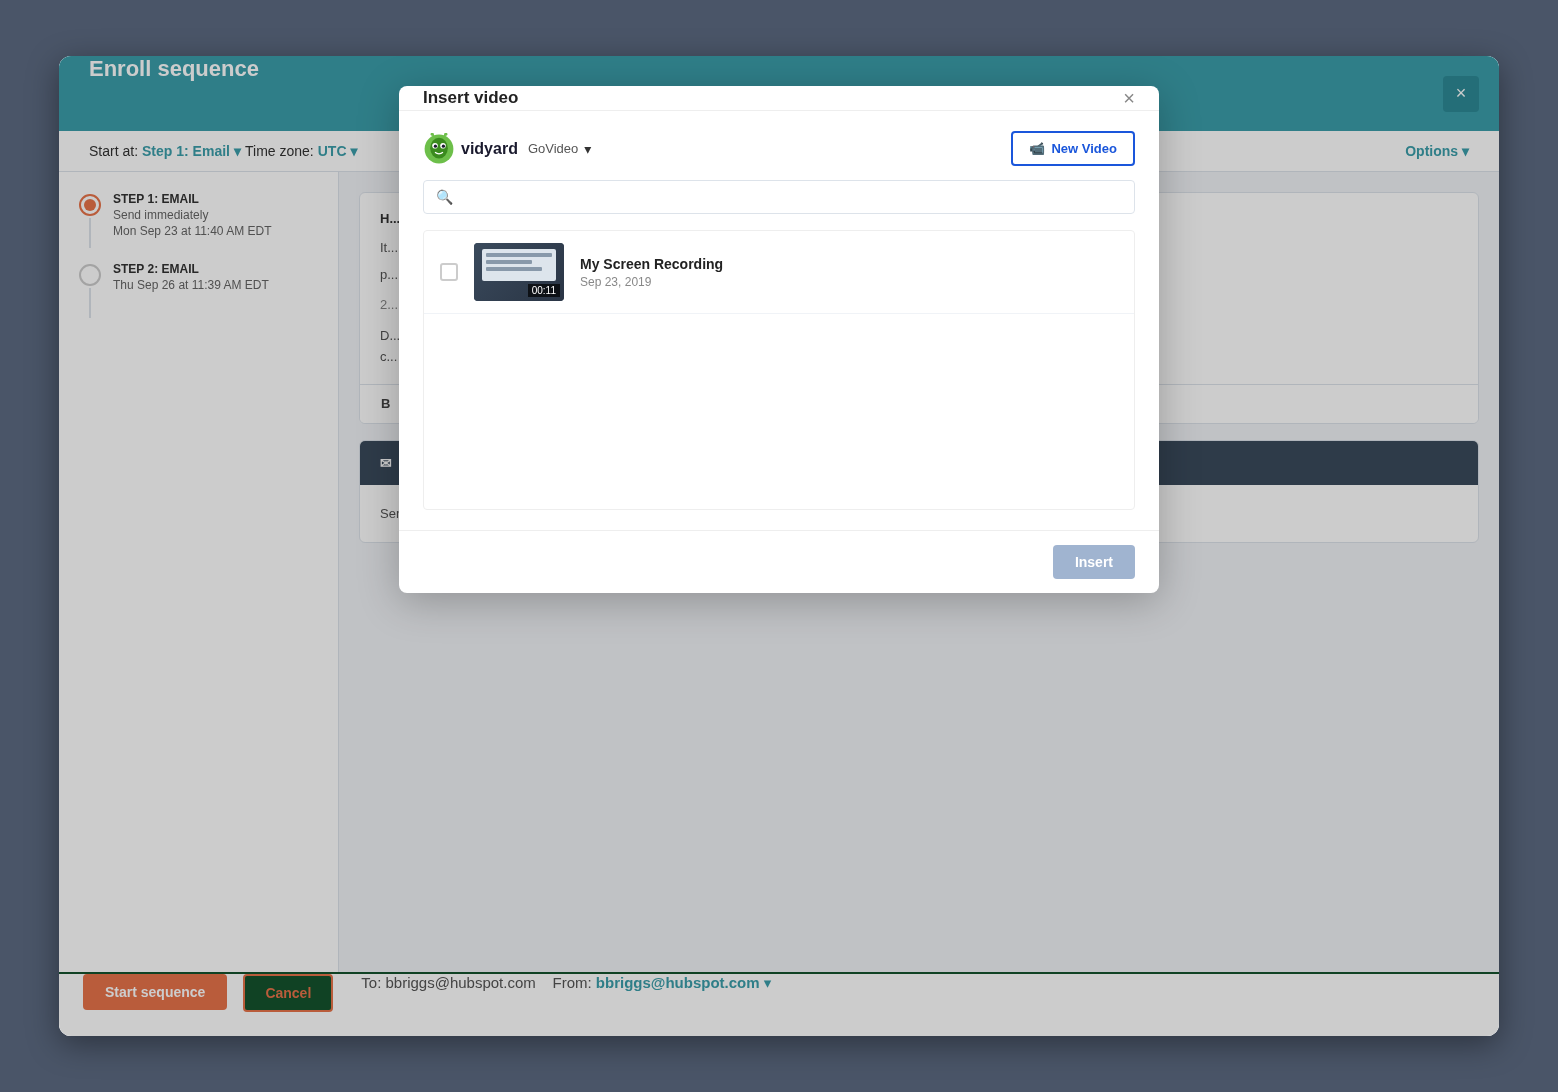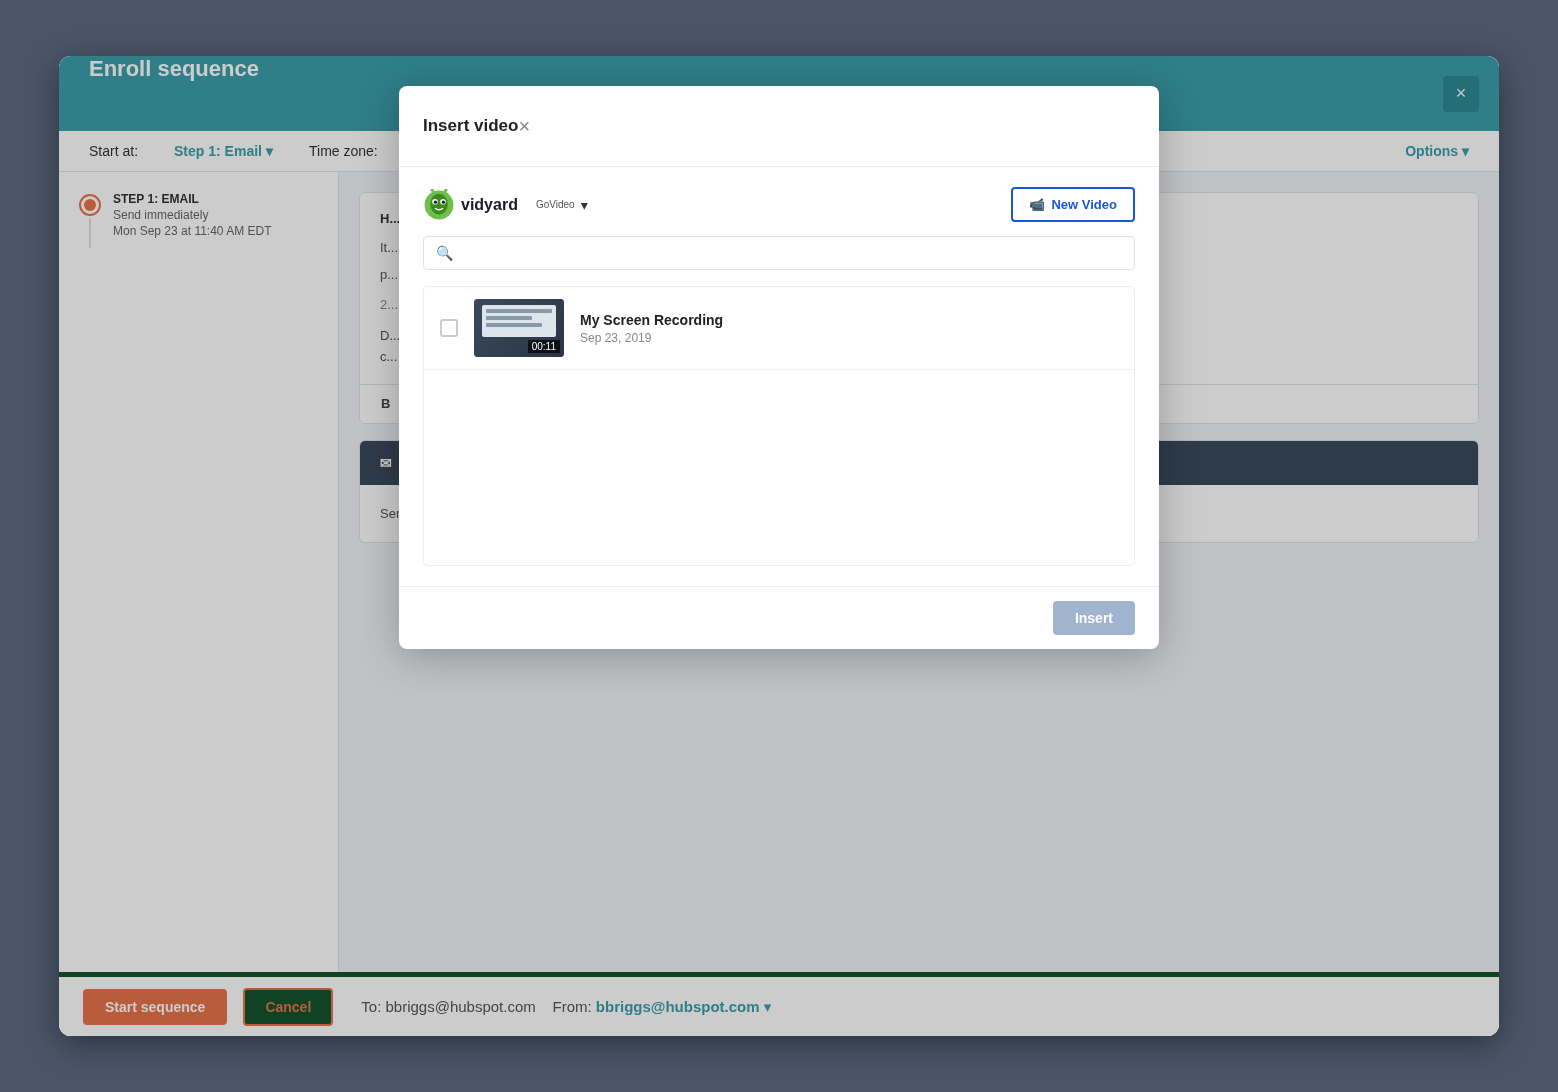--- a/index.html
+++ b/index.html
@@ -62,21 +62,21 @@
       align-items: center;
       justify-content: center;
     }
 
     
     .enroll-subheader {
       background: #fff;
       padding: 12px 30px;
       border-bottom: 1px solid #dde3ea;
       display: flex;
-      gap: 36px;
+      gap: 4px;
       font-size: 14px;
       color: #333;
     }
     .enroll-subheader .dropdown-btn {
       background: none;
       border: none;
       cursor: pointer;
       color: #3b9eaa;
       font-size: 14px;
       font-weight: 600;
@@ -211,23 +211,23 @@
     }
 
     
     .bottom-bar {
       position: absolute;
       bottom: 0;
       left: 0;
       right: 0;
       height: 64px;
       background: #fff;
-      border-top: 5px solid #14532d;
-      display: flex;
-      align-items: center;
+      border-top: 2px solid #14532d;
+      display: flex;
+      align-items: flex-start;
       padding: 0 24px;
       gap: 16px;
       z-index: 10;
     }
     .btn-start {
       background: #e8734a;
       color: #fff;
       border: none;
       border-radius: 4px;
       padding: 10px 22px;
@@ -304,24 +304,25 @@
     }
     .modal {
       background: #fff;
       border-radius: 8px;
       width: 760px;
       box-shadow: 0 8px 40px rgba(0,0,0,0.25);
       overflow: hidden;
       position: relative;
     }
     .modal-header {
-      padding: 30px 24px;
+      padding: 2px 24px;
       border-bottom: 1px solid #eee;
       display: flex;
       align-items: center;
+      justify-content: space-between;
     }
     .modal-title {
       font-size: 17px;
       font-weight: 700;
       color: #222;
     }
     .modal-close-btn {
       background: none;
       border: none;
       cursor: pointer;
@@ -348,23 +349,23 @@
     .vidyard-logo {
       width: 32px;
       height: 32px;
     }
     .vidyard-text {
       font-size: 16px;
       font-weight: 700;
       color: #1a1a2e;
     }
     .vidyard-sub {
-      font-size: 10px;
+      font-size: 13px;
       color: #555;
-      margin-left: 12px;
+      margin-left: 4px;
     }
     .vidyard-dropdown {
       background: none;
       border: none;
       cursor: pointer;
       font-size: 14px;
       color: #333;
     }
     .btn-new-video {
       background: #fff;
@@ -523,20 +524,30 @@
             <div class="step-circle active"></div>
             <div class="step-line"></div>
           </div>
           <div class="step-info">
             <div class="step-label">STEP 1: EMAIL</div>
             <div class="step-sublabel">Send immediately</div>
             <div class="step-sublabel">Mon Sep 23 at 11:40 AM EDT</div>
           </div>
         </div>
 
+        <div class="step-item">
+          <div style="position:relative; flex-shrink:0;">
+            <div class="step-circle"></div>
+            <div class="step-line"></div>
+          </div>
+          <div class="step-info">
+            <div class="step-label">STEP 2: EMAIL</div>
+            <div class="step-sublabel">Thu Sep 26 at 11:39 AM EDT</div>
+          </div>
+        </div>
 
       </div>
 
       <div class="email-editor-area">
 
         <div class="email-step-card">
 
           <div style="padding:16px 20px; min-height:140px; font-size:13px; color:#555; line-height:1.6;">
             <div style="font-weight:600; margin-bottom:8px; color:#333;">H...</div>
             <div>It...</div>

